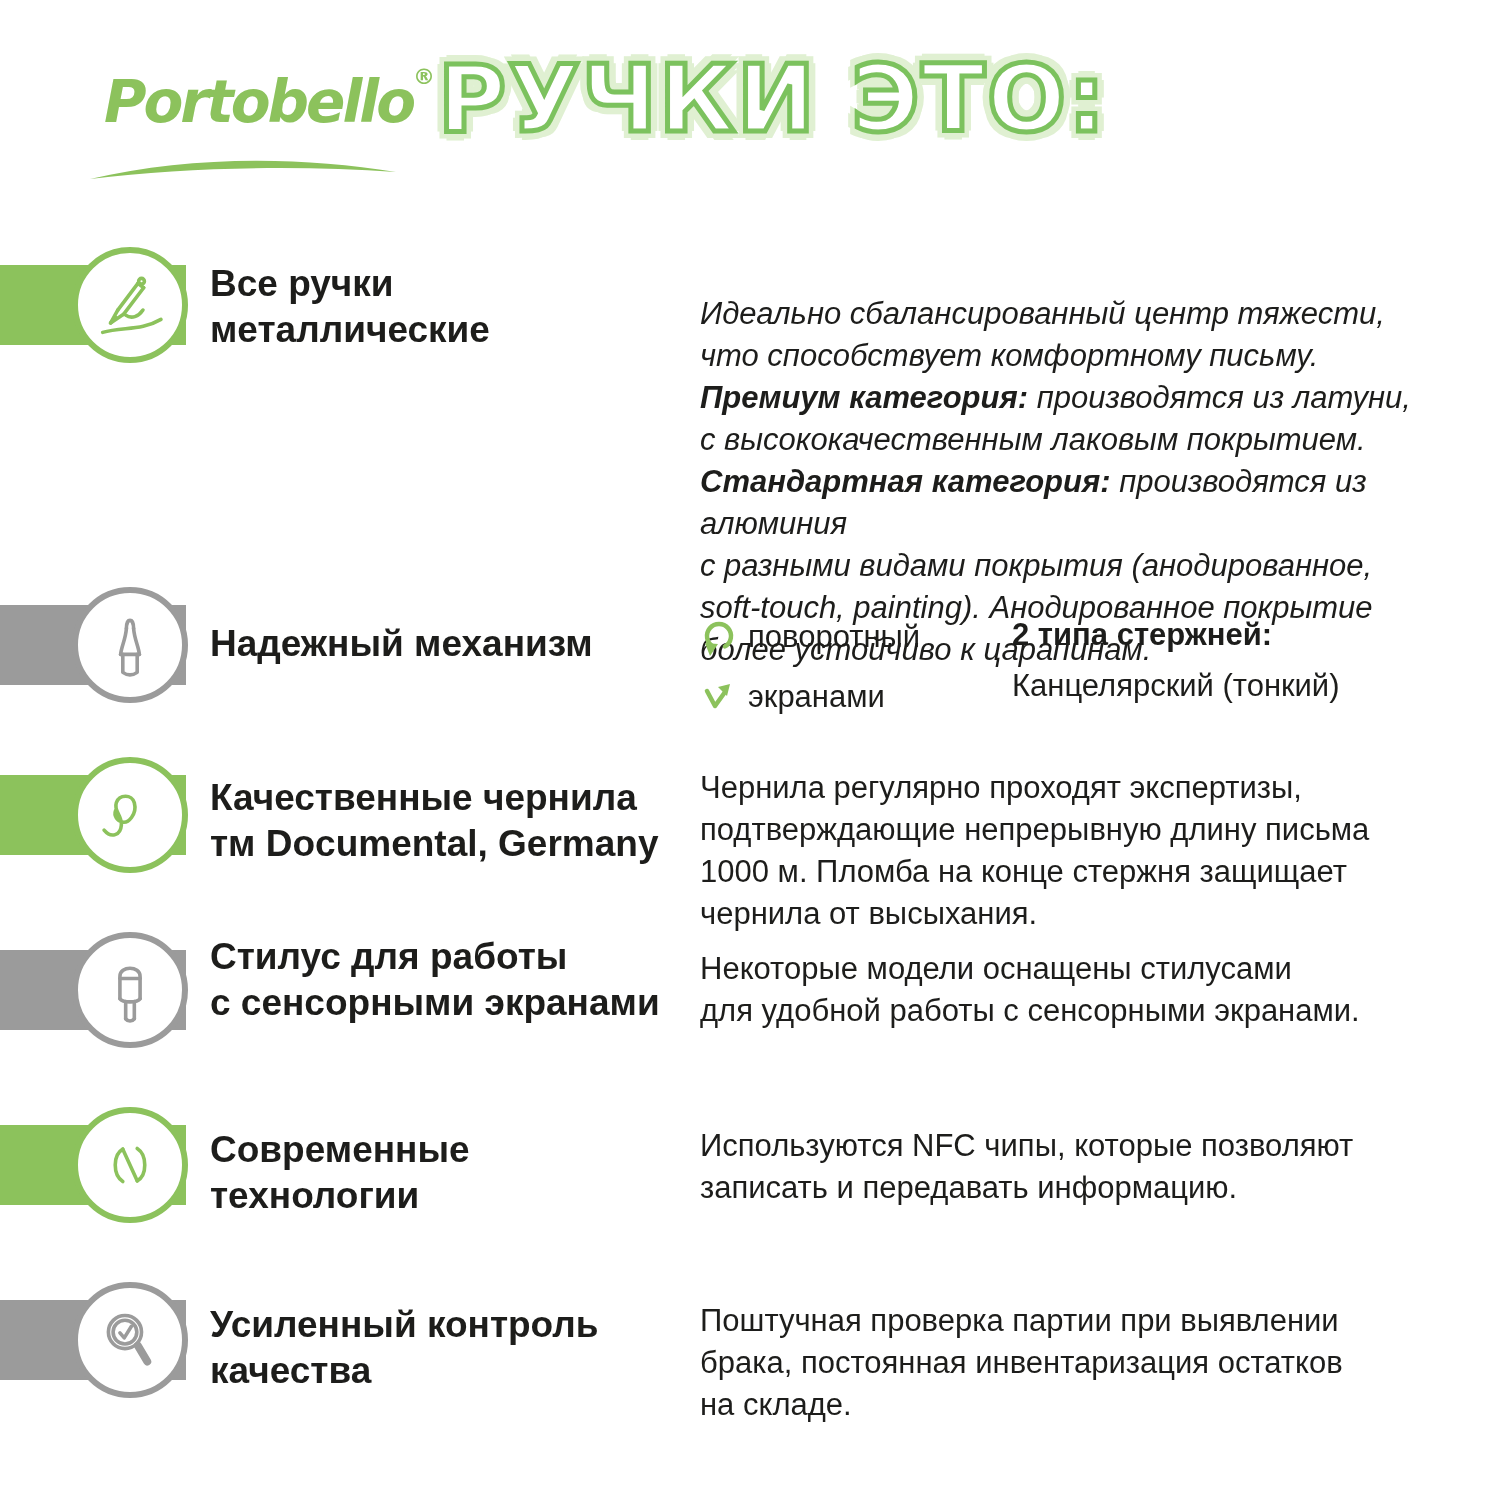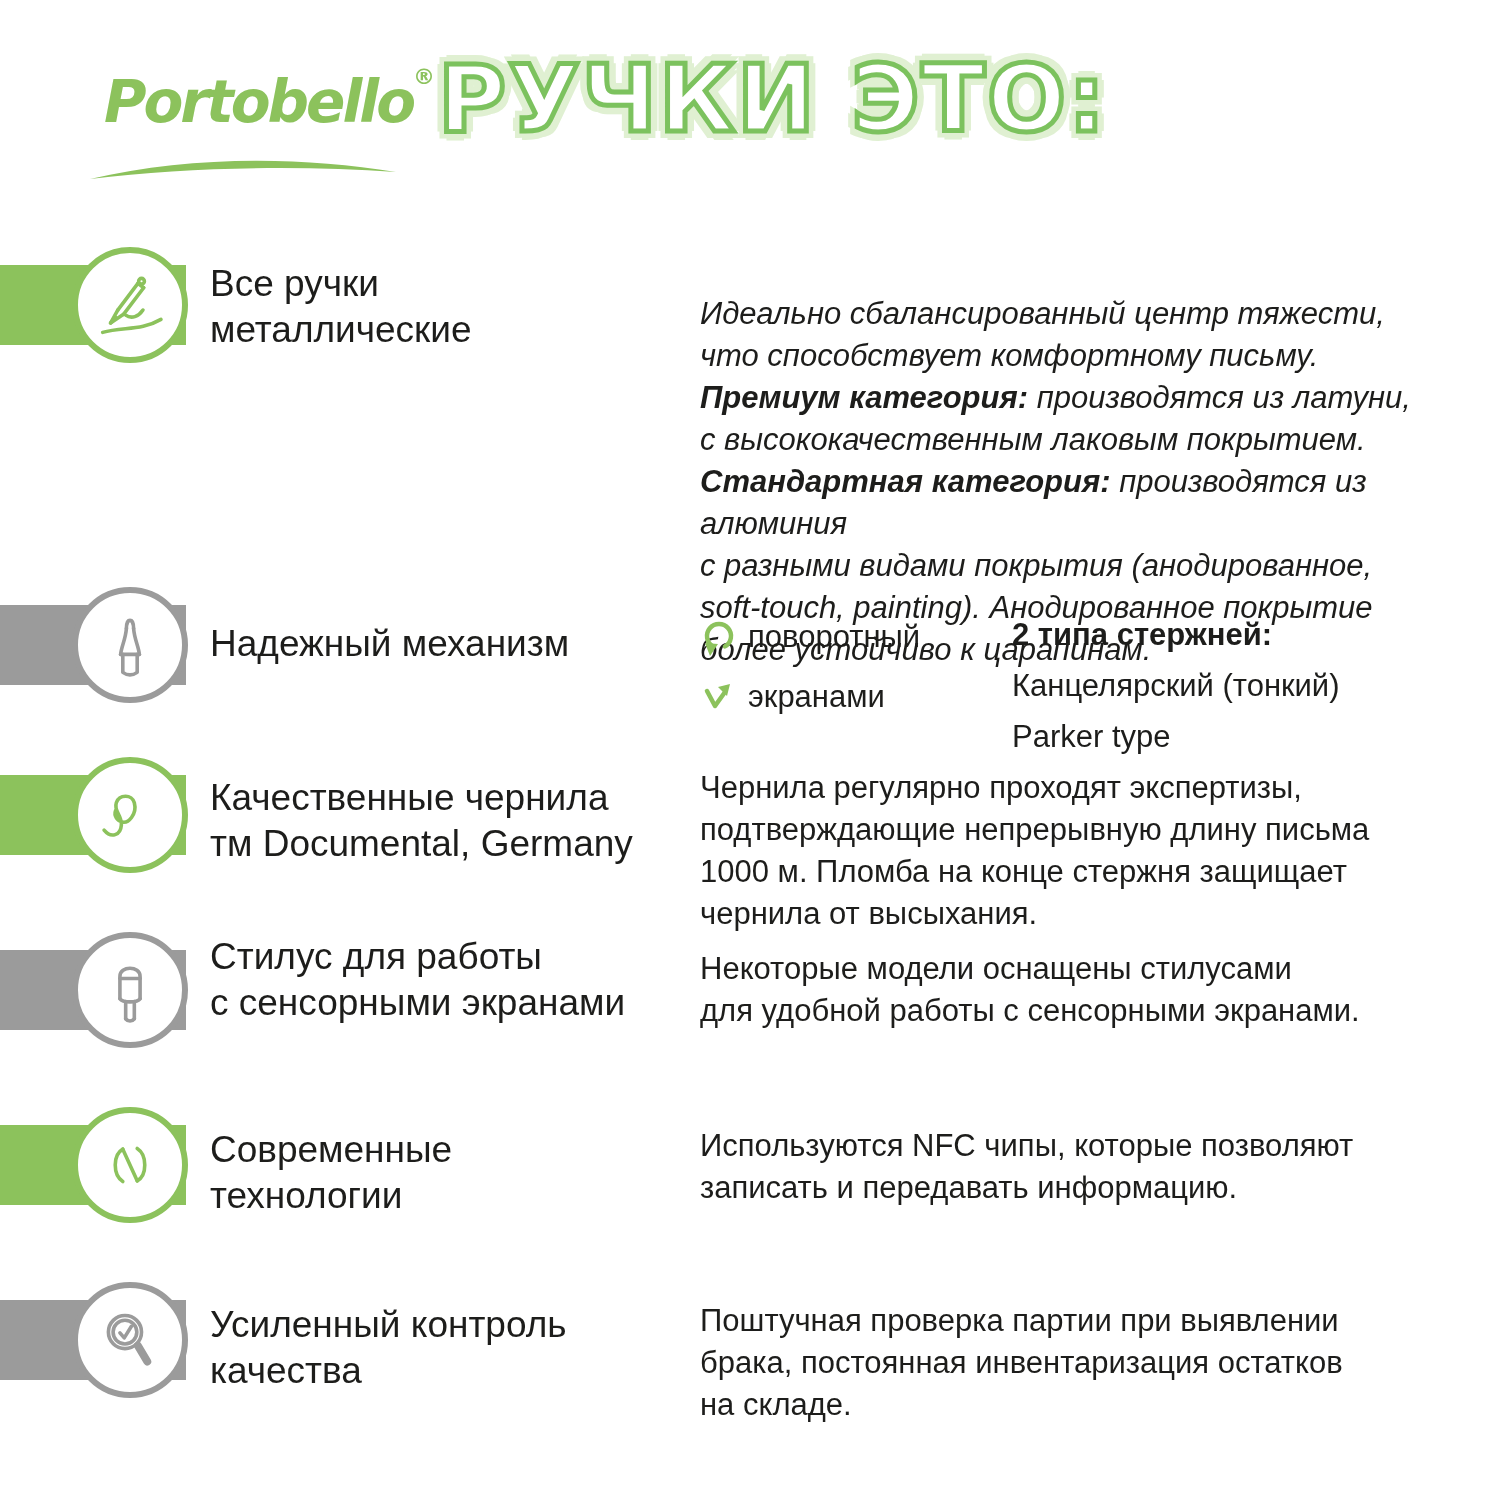--- a/index.html
+++ b/index.html
@@ -34,21 +34,21 @@
   .row{position:absolute;left:0;width:1500px;height:180px;}
   .row.accent-green{--accent:var(--green);--accent-light:var(--green-light);}
   .row.accent-gray{--accent:var(--gray);--accent-light:var(--gray-light);}
   .bar{position:absolute;left:0;top:18px;width:186px;height:80px;background:var(--accent);}
   .icon-wrap{position:absolute;left:72px;top:0;width:104px;height:104px;background:#ffffff;
     border:6px solid var(--accent);border-radius:50%;}
   .icon-wrap::before{content:"";position:absolute;inset:-14px -10px -18px -16px;
     background:var(--accent-light);border-radius:50%;z-index:-1;}
   .icon-wrap svg{position:absolute;left:16px;top:16px;width:72px;height:72px;color:var(--accent);}
   .heading{position:absolute;left:210px;margin:0;width:480px;
-    font-size:37px;font-weight:normal;line-height:46px;white-space:pre-line;color:var(--ink);}
+    font-size:37px;font-weight:bold;line-height:46px;white-space:pre-line;color:var(--ink);}
   .body{position:absolute;left:700px;width:800px;font-size:31px;line-height:42px;
     white-space:pre-line;color:var(--ink);}
   .body p{margin:0;white-space:pre-line;font-style:italic;}
   .body b{font-weight:bold;}
   
   .row-1{top:247px;height:330px;}  .row-1 .heading{top:14px;}  .row-1 .body{top:4px;}
   .row-2{top:587px;}               .row-2 .heading{top:34px;}
   .row-3{top:757px;}               .row-3 .heading{top:18px;}  .row-3 .body{top:10px;}
   .row-4{top:932px;}               .row-4 .heading{top:2px;}  .row-4 .body{top:16px;}
   .row-5{top:1107px;}              .row-5 .heading{top:20px;}  .row-5 .body{top:18px;}
@@ -132,21 +132,20 @@
           <svg viewBox="0 0 40 40">
             <path d="M7 14 L15 29 L25 15" fill="none" stroke="#8cc25c" stroke-width="4.5" stroke-linecap="round" stroke-linejoin="round"></path>
             <polygon points="30,7 18,10 27,19" fill="#8cc25c"></polygon>
           </svg>
           <span>экранами</span>
         </div>
       </div>
       <div class="mech-refills">
         <b>2 типа стержней:</b>
         <span>Канцелярский (тонкий)</span>
-        <span>Parker type</span>
       </div>
     </div>
   </section>
 
   <section class="row row-3 accent-green">
     <div class="bar"></div>
     <div class="icon-wrap">
       <svg viewBox="0 0 100 100">
         <g class="icon-stroke">
           <path d="M14 71 C24 83 37 78 38 64 C39 50 27 45 31 33 C35 21 53 21 56 33 C60 48 48 64 37 59 C30 56 27 48 31 42"></path>

